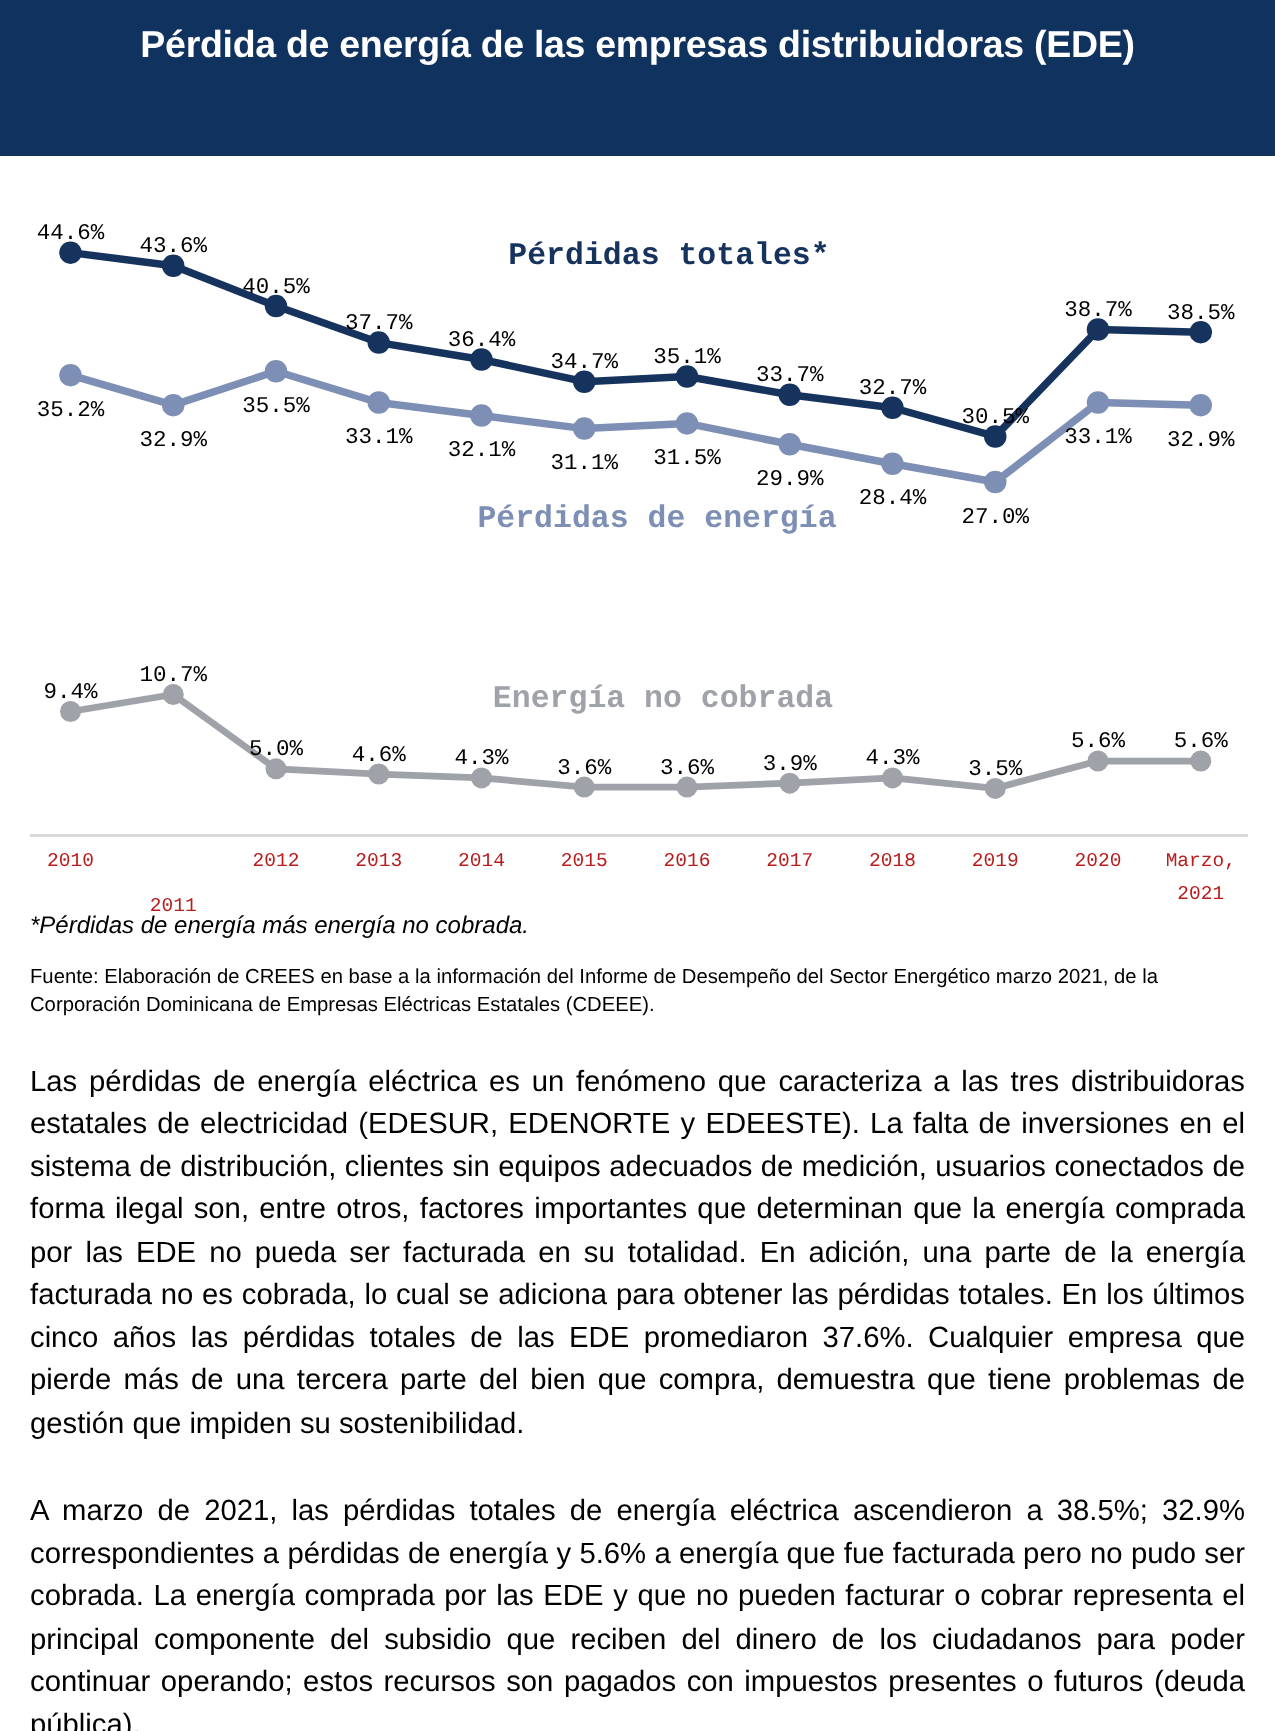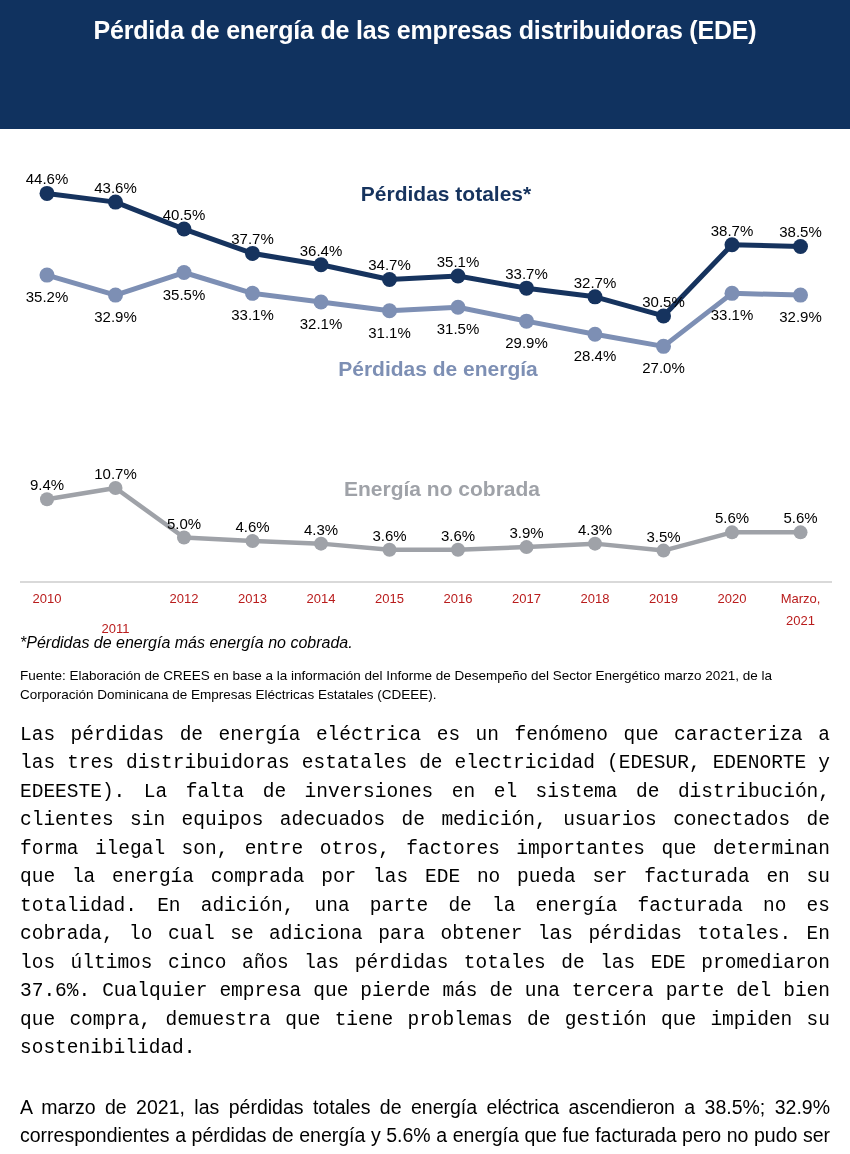--- a/index.html
+++ b/index.html
@@ -14,36 +14,37 @@
     height: 1154px;
     overflow: hidden;
     position: relative;
   }
   .header {
     background: #10325f;
     color: #ffffff;
     text-align: center;
     padding: 16px 12px 18px;
     box-sizing: border-box;
-    height: 129px;
+    height: 104px;
   }
   .header .title {
     font-size: 25px;
     font-weight: bold;
     margin: 0 0 7px 0;
     letter-spacing: -0.2px;
   }
   .header .subtitle {
     font-size: 19.5px;
     font-weight: normal;
     margin: 0;
   }
   .chart-block {
     position: relative;
     height: 503px;
+    font-family: Liberation Mono, monospace;
   }
   .chart-block svg {
     position: absolute;
     top: 8px;
     left: 0;
     display: block;
   }
   .year-label {
     position: absolute;
     top: 459px;
@@ -68,21 +69,21 @@
     max-width: 790px;
   }
   .source b { font-weight: normal; }
   .body-text p {
     margin: 0 20px;
     font-size: 19.5px;
     line-height: 28.5px;
     text-align: justify;
     color: #000;
   }
-  .body-text p.p1 { margin-top: 16px; font-family: Liberation Mono, monospace; }
+  .body-text p.p1 { margin-top: 27px; }
   .body-text p.p2 { margin-top: 30px; }
 </style>
 </head>
 <body>
 
 <div class="header">
   <h1 class="title">Pérdida de energía de las empresas distribuidoras (EDE)</h1>
 </div>
 
 <div class="chart-block">

